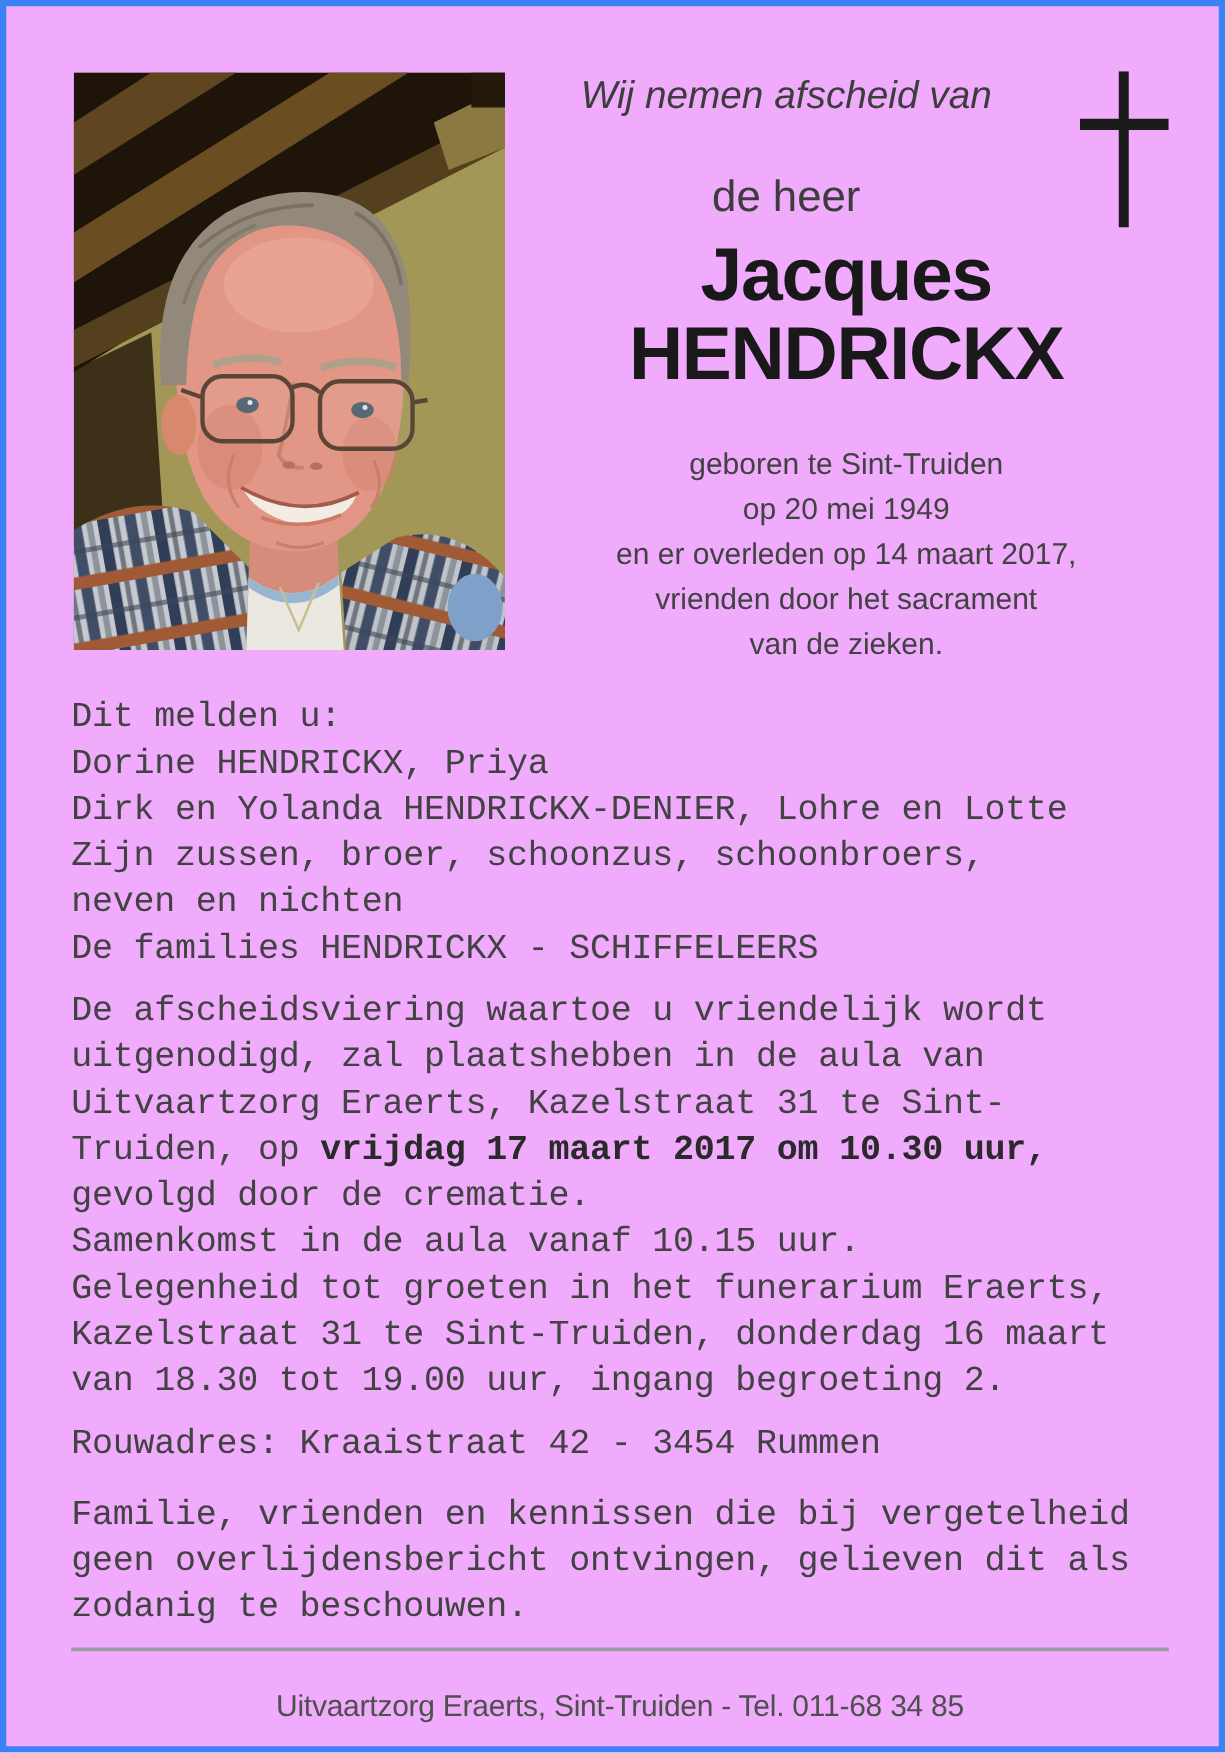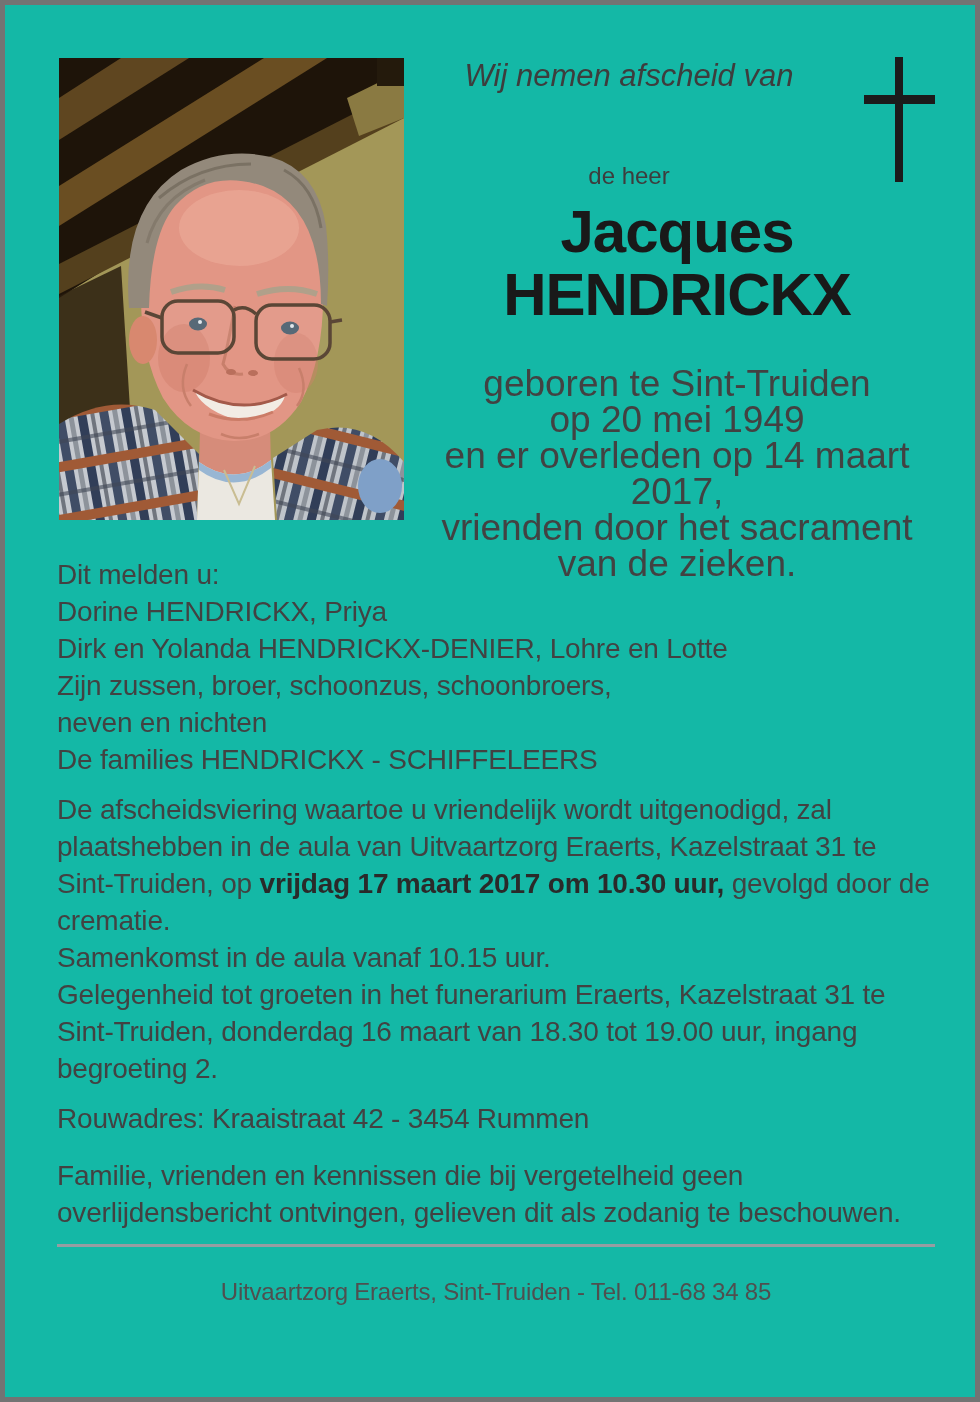--- a/index.html
+++ b/index.html
@@ -1,49 +1,49 @@
 <!DOCTYPE html>
 <html><head>
 <meta charset="utf-8">
 <style>
   html,body{margin:0;padding:0;background:#ffffff;}
   .card{
     position:relative;
     width:980px;height:1402px;
     box-sizing:border-box;
-    border:5px solid #737373;
-    background:#14b8a6;
+    border:5px solid #3b82f6;
+    background:#f0abfc;
     font-family:"Liberation Sans","DejaVu Sans",sans-serif;
     color:#424242;
     overflow:hidden;
   }
   .photo{
     position:absolute;left:54px;top:53px;
     width:345px;height:462px;
   }
   .photo svg{display:block;width:100%;height:100%;}
   .rightcol{
     position:absolute;left:399px;top:43px;width:546px;
   }
   .cross{position:absolute;top:9px;right:15px;}
   .prename{margin:10px 96px 0 0;text-align:center;}
   .farewell{font-size:31px;font-style:italic;color:#3d3d3d;}
-  .salutation{margin-top:68px;font-size:24px;color:#3d3d3d;}
+  .salutation{margin-top:44px;font-size:35px;color:#3d3d3d;}
   .name{
     margin-top:10px;text-align:center;
     font-weight:bold;font-size:60px;line-height:63px;
     letter-spacing:-1px;color:#191919;
   }
   .name span{display:block;}
-  .lifedates{margin-top:40px;text-align:center;font-size:37px;line-height:36px;color:#424242;}
+  .lifedates{margin-top:40px;text-align:center;font-size:24px;line-height:36px;color:#424242;}
   .bodytext{
     position:absolute;left:52px;top:551px;width:878px;
     font-size:28px;line-height:37px;letter-spacing:-0.2px;
   }
-  .para{margin:0 0 13px 0;}
+  .para{margin:0 0 13px 0;font-family:Liberation Mono, monospace;}
   .para-contact{margin-bottom:20px;}
   .relation{font-style:italic;text-align:right;padding-right:22px;}
   .b{font-weight:bold;color:#2a2a2a;text-align:right;}
   .rule{height:0;border-top:3px solid #979da2;margin-top:3px;}
   .footer{margin-top:26px;text-align:center;font-size:24px;color:#4f4f4f;letter-spacing:-0.2px;}
 </style>
 </head>
 <body>
 
 <div class="card">

